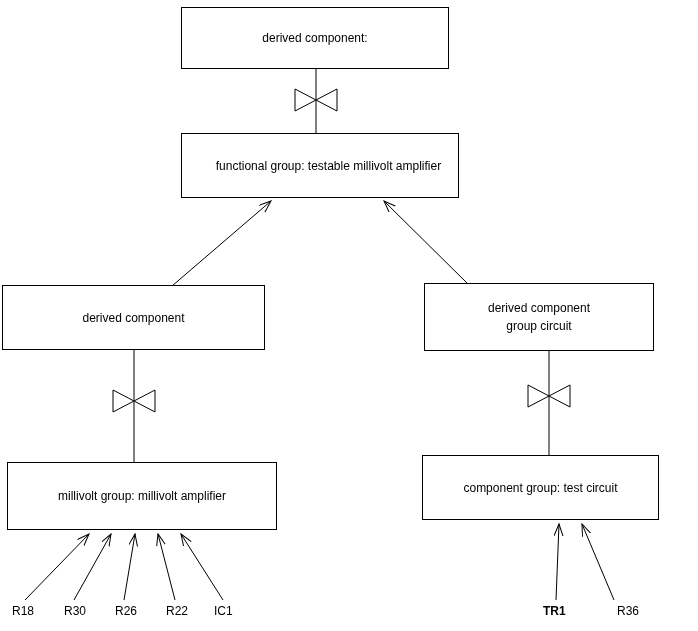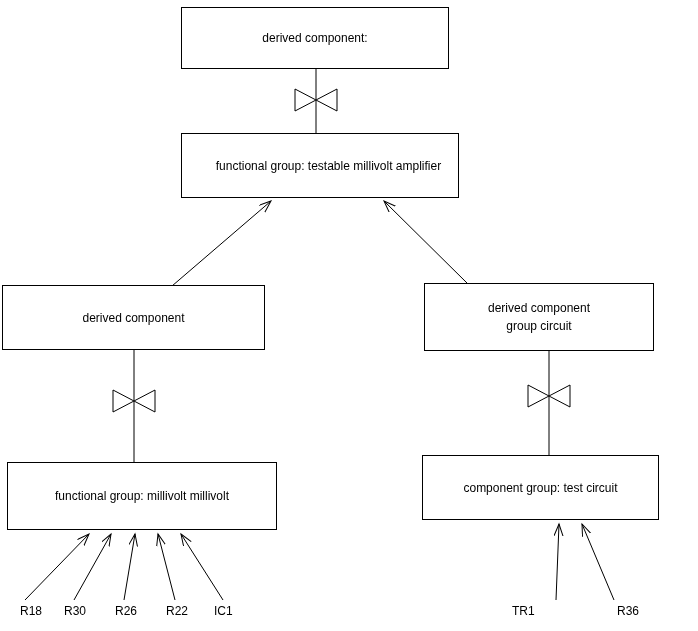--- a/index.html
+++ b/index.html
@@ -80,36 +80,36 @@
     <div class="tcenter">functional group: testable millivolt amplifier</div>
   </div>
 
   <div class="box" style="left:2px; top:285px; width:263px; height:65px;">
     <div class="tcenter">
       <div>derived component</div>
     </div>
   </div>
 
   <div class="box" style="left:7px; top:462px; width:270px; height:68px;">
-    <div class="tcenter">functional group: millivolt millivolt</div>
+    <div class="tcenter">millivolt group: millivolt amplifier</div>
   </div>
 
   <div class="box" style="left:424px; top:283px; width:230px; height:68px;">
     <div class="tcenter">
       <div>derived component</div>
       <div>group circuit</div>
     </div>
   </div>
 
   <div class="box" style="left:422px; top:455px; width:237px; height:65px;">
     <div class="tcenter">component group: test circuit</div>
   </div>
 
-  <div class="leaf" style="left:20px;  top:604px;">R18</div>
+  <div class="leaf" style="left:12px;  top:604px;">R18</div>
   <div class="leaf" style="left:64px;  top:604px;">R30</div>
   <div class="leaf" style="left:115px; top:604px;">R26</div>
   <div class="leaf" style="left:166px; top:604px;">R22</div>
   <div class="leaf" style="left:214px; top:604px;">IC1</div>
 
-  <div class="leaf" style="left:512px; top:604px;">TR1</div>
+  <div class="leaf" style="left:543px; top:604px;font-weight:bold;">TR1</div>
   <div class="leaf" style="left:617px; top:604px;">R36</div>
 
 </div>
 
 </body></html>

